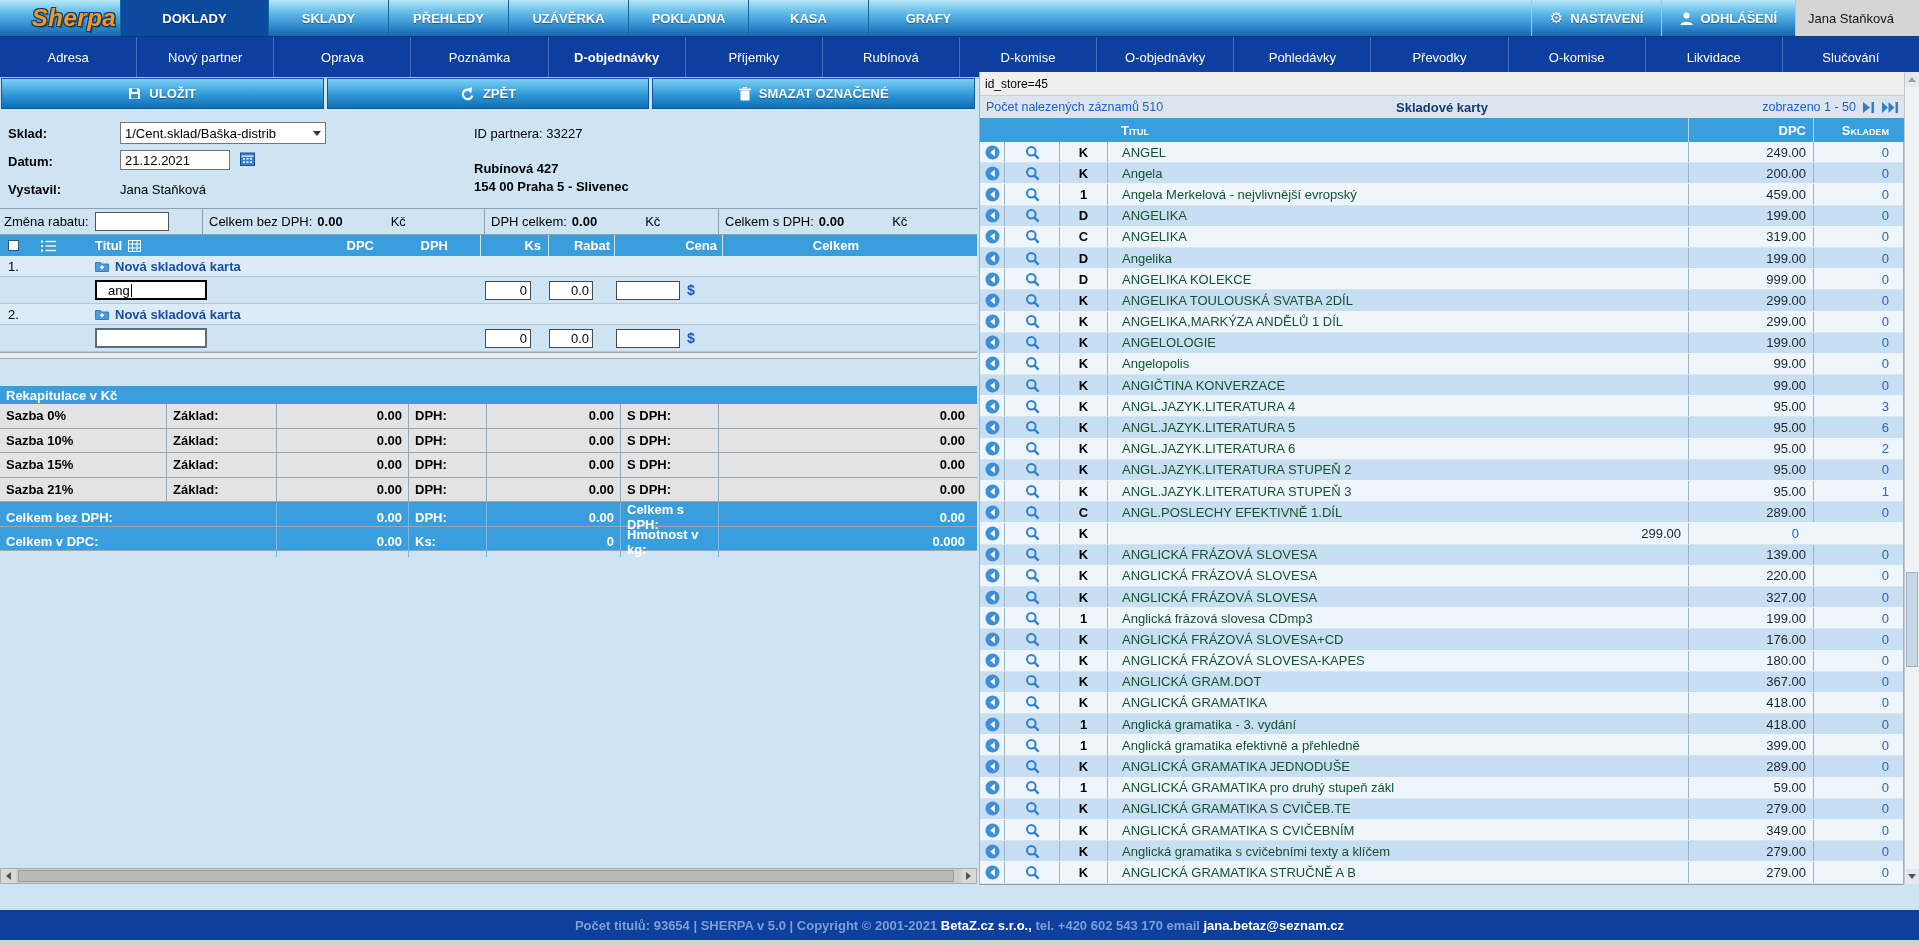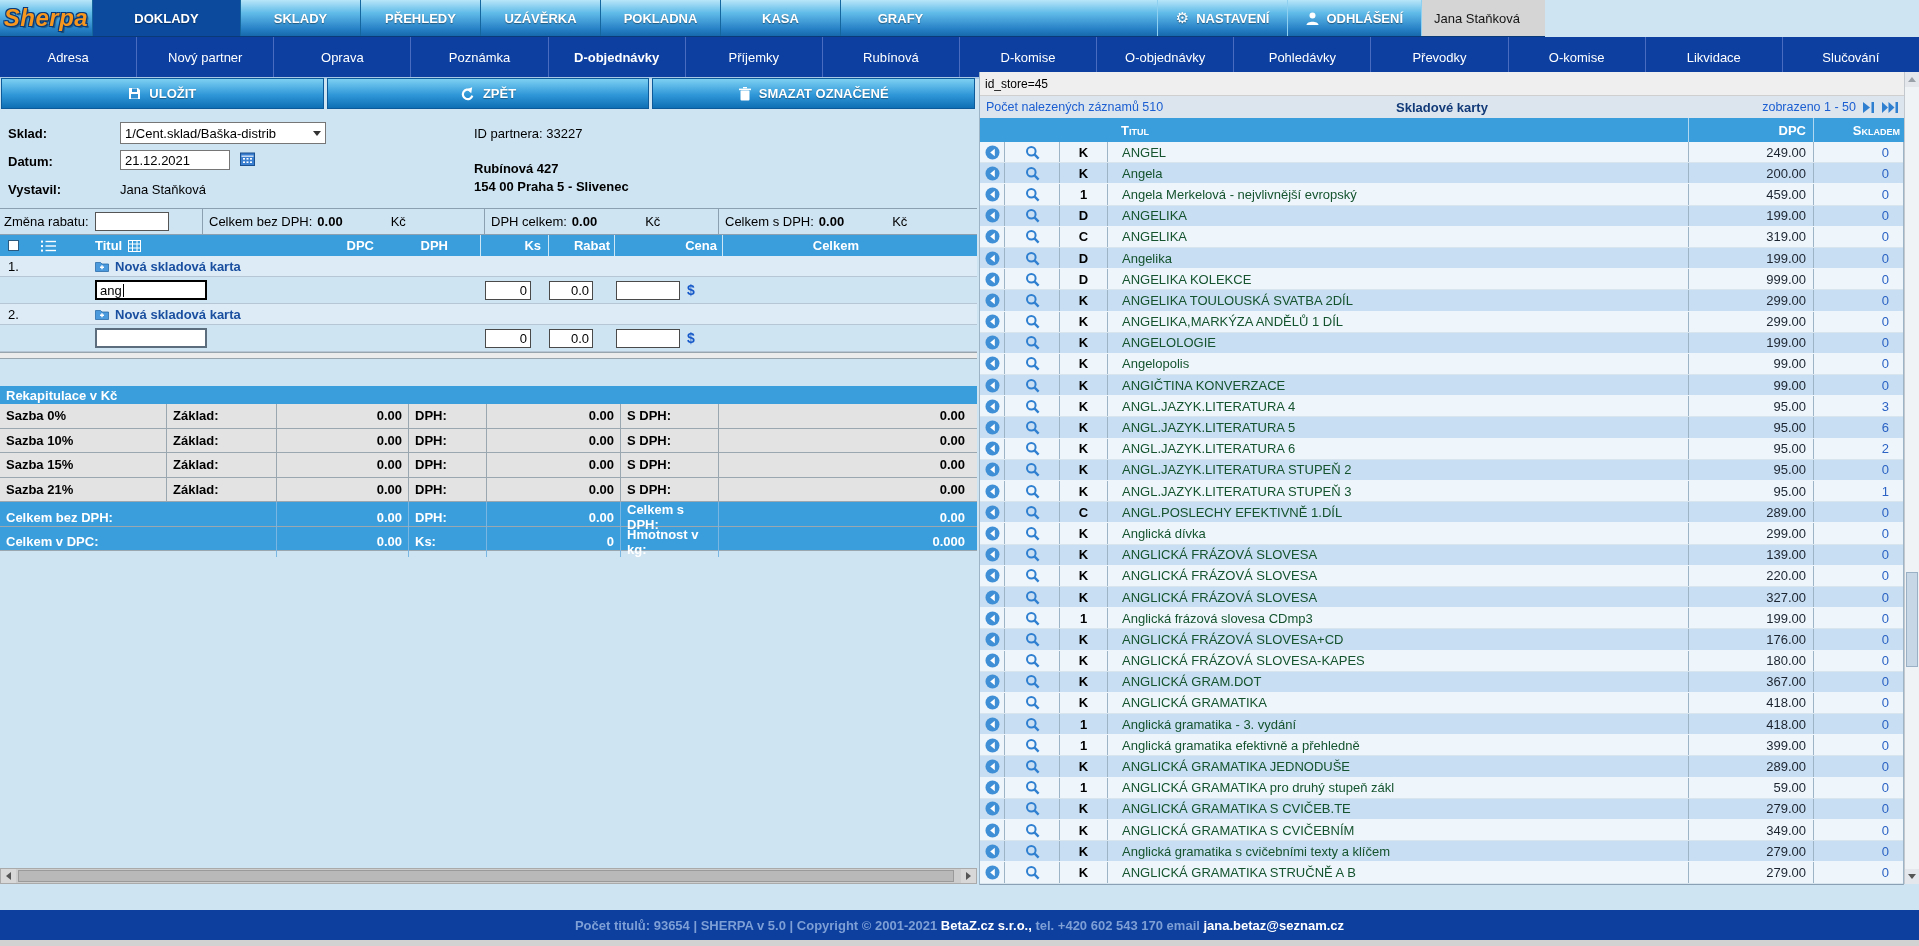--- a/index.html
+++ b/index.html
@@ -1,23 +1,23 @@
 <!DOCTYPE html>
 <html><head>
 <meta charset="utf-8">
 <style>
   * { margin:0; padding:0; box-sizing:border-box; }
   html,body { width:1919px; height:946px; overflow:hidden; }
   body { font-family:"Liberation Sans","DejaVu Sans",sans-serif; font-size:13px; background:#cfe4f3; }
   .page { position:relative; width:1919px; height:946px; background:#cfe4f3; overflow:hidden; }
 
   
-  .topnav { position:absolute; top:0; left:0; width:1545px; height:37px;
+  .topnav { position:absolute; top:0; left:0; width:1919px; height:37px;
     background:linear-gradient(180deg,#b8e6f8 0%,#62bce9 35%,#2a84c8 78%,#1668ac 100%);
-    display:flex; align-items:stretch; border-bottom:1px solid #0a3a78; }
+    display:flex; align-items:stretch; border-bottom:1px solid #0a3a78;padding-left:28px; }
   .logo-box { width:92px; display:flex; align-items:center; justify-content:center; }
   .logo-text { font-size:24px; font-weight:bold; font-style:italic; color:#f6971f; letter-spacing:.5px;
     text-shadow:-1px -1px 0 #0a3a78, 1px -1px 0 #0a3a78, -1px 1px 0 #0a3a78, 1px 1px 0 #0a3a78, 2px 2px 1px rgba(0,0,0,.35); }
   .ttab { width:120px; display:flex; align-items:center; justify-content:center; color:#fff; font-weight:bold;
     font-size:13px; border-left:1px solid #15659f; text-shadow:0 1px 1px rgba(0,0,0,.4); cursor:default; }
   .ttab:first-of-type { width:148px; }
   .ttab.active { background:#0b4a9c; }
   .nav-right { margin-left:auto; display:flex; align-items:stretch; }
   .nav-btn { display:flex; align-items:center; gap:7px; padding:0 18px; border-left:1px solid #8fd0f0;
     color:#fff; font-weight:bold; font-size:13px; text-shadow:0 1px 1px rgba(0,0,0,.4); }
@@ -67,21 +67,21 @@
   .ihc { display:flex; align-items:center; height:100%; }
   .ihc.r { justify-content:flex-end; }
   .ihc.sep { border-left:1px solid rgba(255,255,255,.75); }
   .cb { width:11px; height:11px; background:#fff; border:1px solid #2a5a80; display:inline-block; margin-left:8px; }
   .list-ic { margin-left:22px; display:inline-flex; }
   .karta-row { height:21px; background:#dcebf6; border-bottom:1px solid #b6c6d4; align-items:center; }
   .knum { padding-left:8px; color:#000; }
   .klink { grid-column:2 / -1; display:flex; align-items:center; gap:6px; font-weight:bold; color:#1a4fa0; cursor:pointer; }
   .input-row { height:27px; background:#cfe4f3; border-bottom:1px solid #b6c6d4; align-items:center; }
   .titul-input { width:112px; height:20px; background:#fff; border:2px solid #5c6e7e; display:flex;
-    align-items:center; padding-left:3px; }
+    align-items:center; padding-left:11px; }
   .titul-input.focused { border:2px solid #000; }
   .caret { display:inline-block; width:1px; height:13px; background:#000; margin-left:1px; }
   .numin { height:19px; border:1px solid #4a4a4a; text-align:right; padding-right:3px; font-family:inherit; font-size:13px; background:#fff; }
   .ks-in { width:46px; margin-left:5px; }
   .rb-in { width:44px; margin-left:1px; }
   .cn-in { width:64px; margin-left:2px; }
   .dollar { color:#1558c8; font-weight:bold; margin-left:7px; font-size:14px; }
   .cena-cell { display:flex; align-items:center; }
   .end-strip { height:7px; background:#ececec; border-top:1px solid #98a4ae; border-bottom:1px solid #98a4ae; }
 
@@ -115,21 +115,21 @@
   .cat-found { padding-left:6px; position:relative; z-index:2; }
   .cat-title { position:absolute; left:0; right:0; text-align:center; font-weight:bold; color:#123a78;
     font-size:13px; z-index:1; }
   .cat-pager { position:absolute; right:6px; display:flex; align-items:center; gap:7px; z-index:2; }
   .cgrid { display:grid; grid-template-columns:24px 55px 48px 581px 125px 1fr; }
   .cat-header { height:24px; background:#3a9edd; color:#fff; font-weight:bold; align-items:center; }
   .chc { display:flex; align-items:center; height:100%; }
   .chc.titul { padding-left:14px; font-variant:small-caps; }
   .chc.r { justify-content:flex-end; }
   .chc.dpc { padding-right:7px; border-left:1px solid rgba(255,255,255,.6); }
-  .chc.skl { padding-right:4px; border-left:1px solid rgba(255,255,255,.6); font-variant:small-caps; }
+  .chc.skl { padding-right:15px; border-left:1px solid rgba(255,255,255,.6); font-variant:small-caps; }
   .crow { height:21.2px; background:#eef6fc; border-bottom:1px solid #d8e4ee; align-items:center; }
   .crow:nth-of-type(even) { background:#c8def2; border-bottom:1px solid #eef6fc; }
   .crow > div { display:flex; align-items:center; height:100%; border-left:1px solid #9db4c6; }
   .crow > div:first-child { border-left:none; }
   .crow .ic { justify-content:center; cursor:pointer; }
   .crow .ty { justify-content:center; font-weight:bold; color:#000; }
   .crow .ti { padding-left:14px; color:#14532d; overflow:hidden; white-space:nowrap; }
   .crow .pr { justify-content:flex-end; padding-right:7px; color:#1c2430; }
   .crow .sk { justify-content:flex-end; padding-right:14px; color:#2b62c4; }
   .cat-rows { border-right:1px solid #9db4c6; border-bottom:1px solid #8aa0b4; }
@@ -941,21 +941,20 @@
               <path d="M9.8 3.8 L5.2 7.5 L9.8 11.2 Z" fill="#fff"></path>
             </svg>
           </div>
           <div class="ic">
             <svg width="15" height="15" viewBox="0 0 15 15">
               <circle cx="6.3" cy="6.3" r="4.3" fill="none" stroke="#2f7fd0" stroke-width="2"></circle>
               <line x1="9.7" y1="9.7" x2="13.6" y2="13.6" stroke="#2f7fd0" stroke-width="2.4"></line>
             </svg>
           </div>
           <div class="ty">K</div>
-          <div class="ti">Anglická dívka</div>
           <div class="pr">299.00</div>
           <div class="sk">0</div>
         </div>
 
         <div class="cgrid crow">
           <div class="ic">
             <svg width="15" height="15" viewBox="0 0 15 15">
               <circle cx="7.5" cy="7.5" r="7" fill="#3f8fd6"></circle>
               <path d="M9.8 3.8 L5.2 7.5 L9.8 11.2 Z" fill="#fff"></path>
             </svg>

